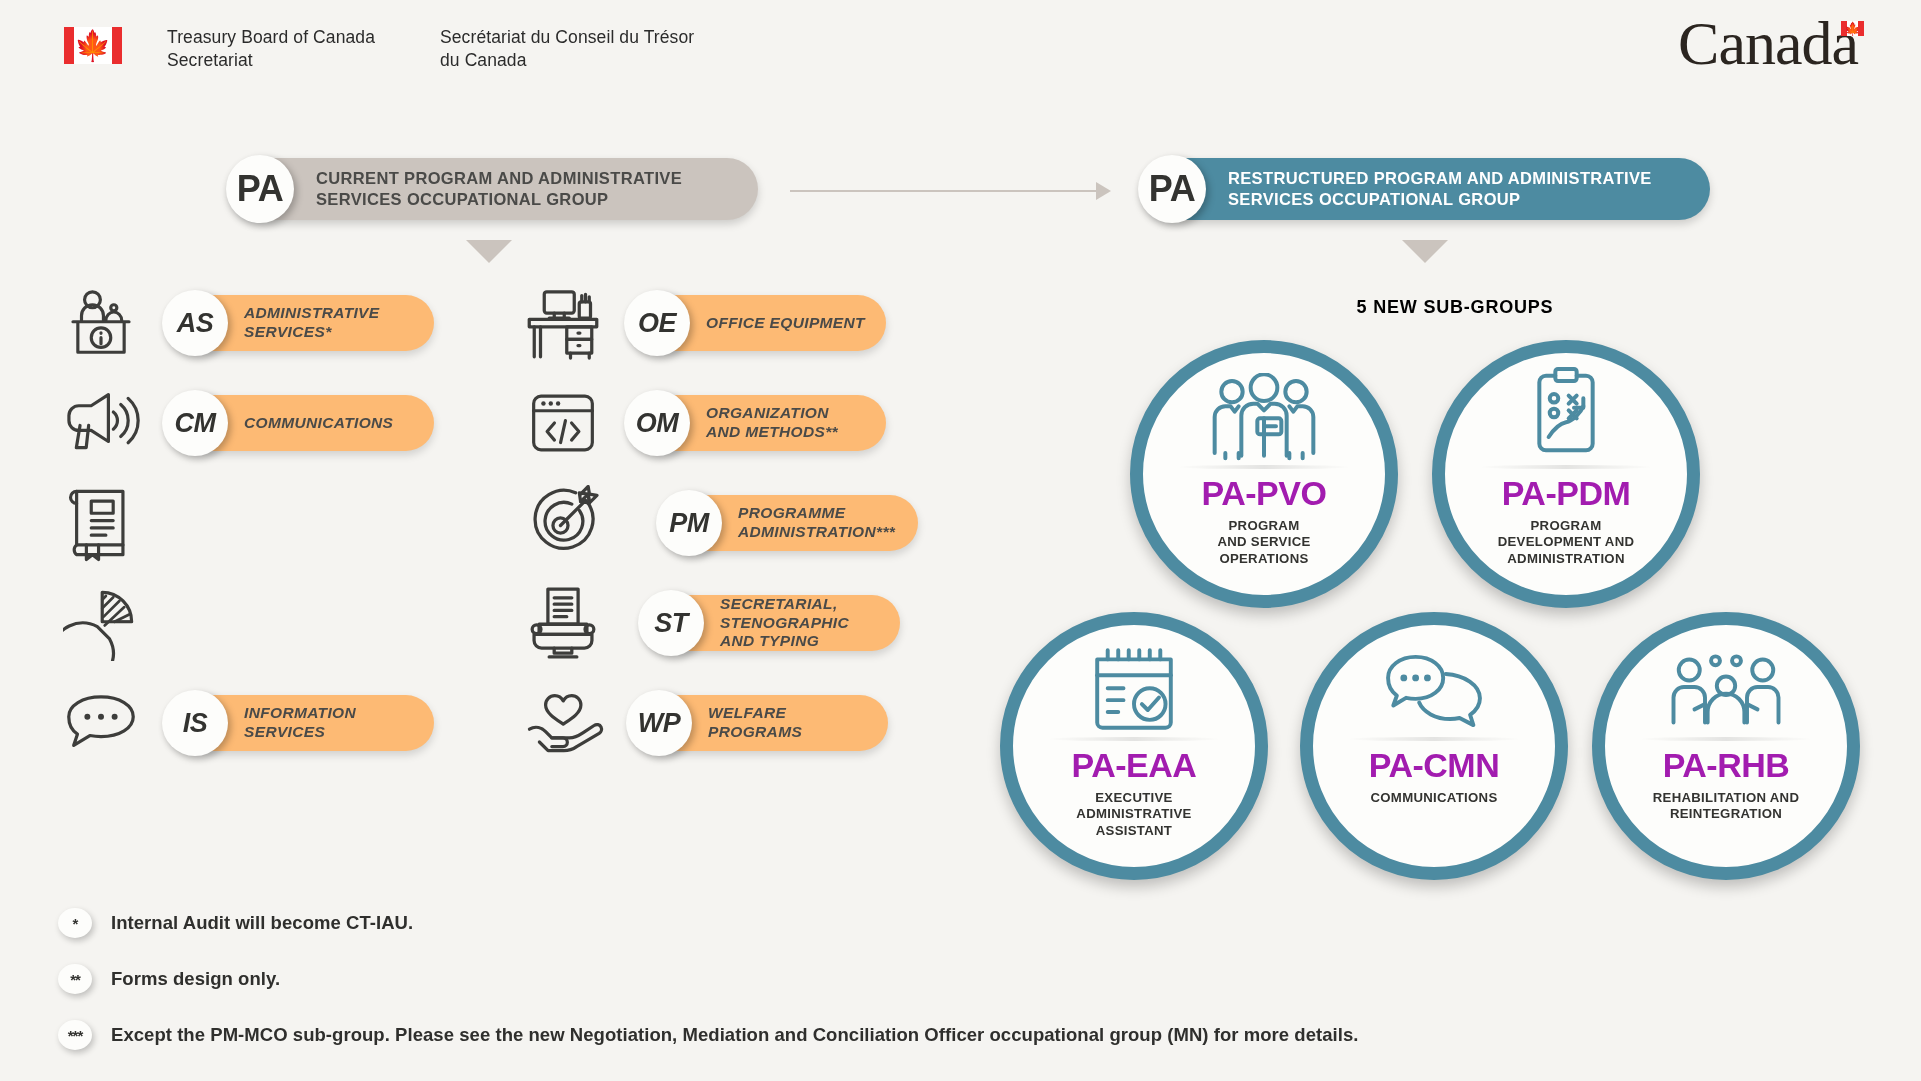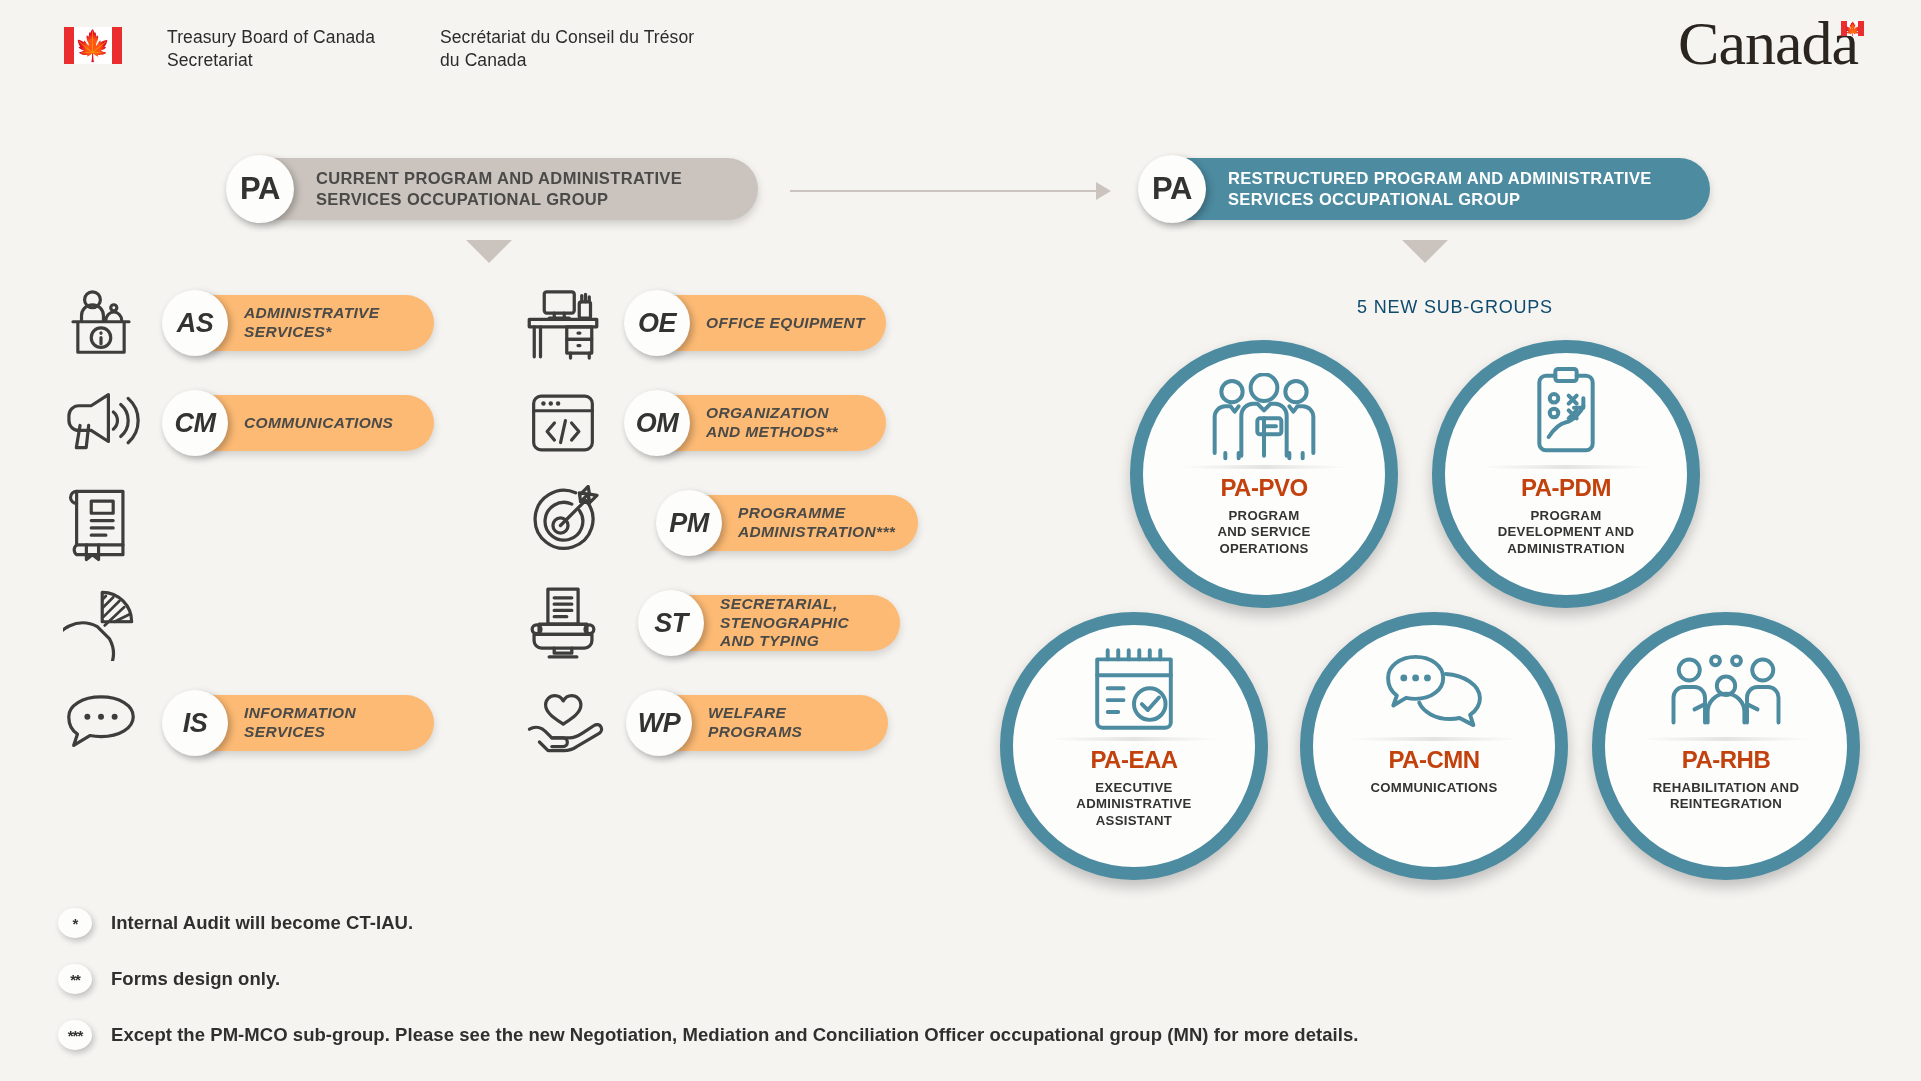--- a/index.html
+++ b/index.html
@@ -52,21 +52,21 @@
   
   .banner {
     position:absolute; height:62px; border-radius:31px;
     display:flex; align-items:center;
     box-shadow:0 4px 9px rgba(0,0,0,.17);
   }
   .banner .badge {
     position:absolute; left:-2px; top:-3px;
     width:68px; height:68px; border-radius:50%;
     background:#fdfdfb; display:flex; align-items:center; justify-content:center;
-    font-size:31px; font-weight:bold; color:#333330;
+    font-size:36px; font-weight:bold; color:#333330;
     box-shadow:3px 3px 7px rgba(0,0,0,.25);
     letter-spacing:-.5px;
   }
   .banner .btext {
     margin-left:88px; font-size:16.5px; font-weight:bold;
     line-height:1.26; letter-spacing:.35px; white-space:pre-line;
   }
   #banner-current { left:228px; top:158px; width:530px; background:#cbc4be; }
   #banner-current .btext { color:#4a4a48; }
   #banner-new { left:1140px; top:158px; width:570px; background:#4d8ba1; }
@@ -84,21 +84,21 @@
   .caret {
     position:absolute; width:0; height:0;
     border-left:23px solid transparent; border-right:23px solid transparent;
     border-top:23px solid #cbc4be;
   }
   #caret-left { left:466px; top:240px; }
   #caret-right { left:1402px; top:240px; }
 
   .subgroups-title {
     position:absolute; left:1175px; top:297px; width:560px; text-align:center;
-    font-size:18px; font-weight:normal; letter-spacing:.8px; color:#0c4a6e;
+    font-size:18px; font-weight:bold; letter-spacing:.8px; color:#000000;
   }
 
   
   .grid { position:absolute; left:0; top:0; }
   .row { position:absolute; display:flex; align-items:center; }
   .glyph {
     width:86px; height:86px; display:flex; align-items:center; justify-content:center;
     flex:0 0 86px;
   }
   .glyph svg { display:block; }
@@ -131,21 +131,21 @@
     overflow:hidden;
   }
   .circle .cicon { margin-top:22px; height:86px; display:flex; align-items:flex-end; justify-content:center; }
   .circle .cicon svg { display:block; }
   .circle .shelf {
     width:72%; height:4px; margin-top:4px;
     background:linear-gradient(to right, rgba(0,0,0,0), rgba(0,0,0,.10), rgba(0,0,0,0));
     border-radius:50%;
   }
   .circle .code {
-    font-size:24px; font-weight:bold; color:#c2410c; letter-spacing:-.5px;
+    font-size:34px; font-weight:bold; color:#a21caf; letter-spacing:-.5px;
     margin-top:7px; line-height:1;
   }
   .circle .desc {
     font-size:13.2px; font-weight:bold; color:#333330; letter-spacing:.3px;
     line-height:1.24; text-align:center; margin-top:8px; white-space:pre-line;
     padding:0 14px;
   }
 
   
   .footnotes { position:absolute; left:58px; top:908px; }

